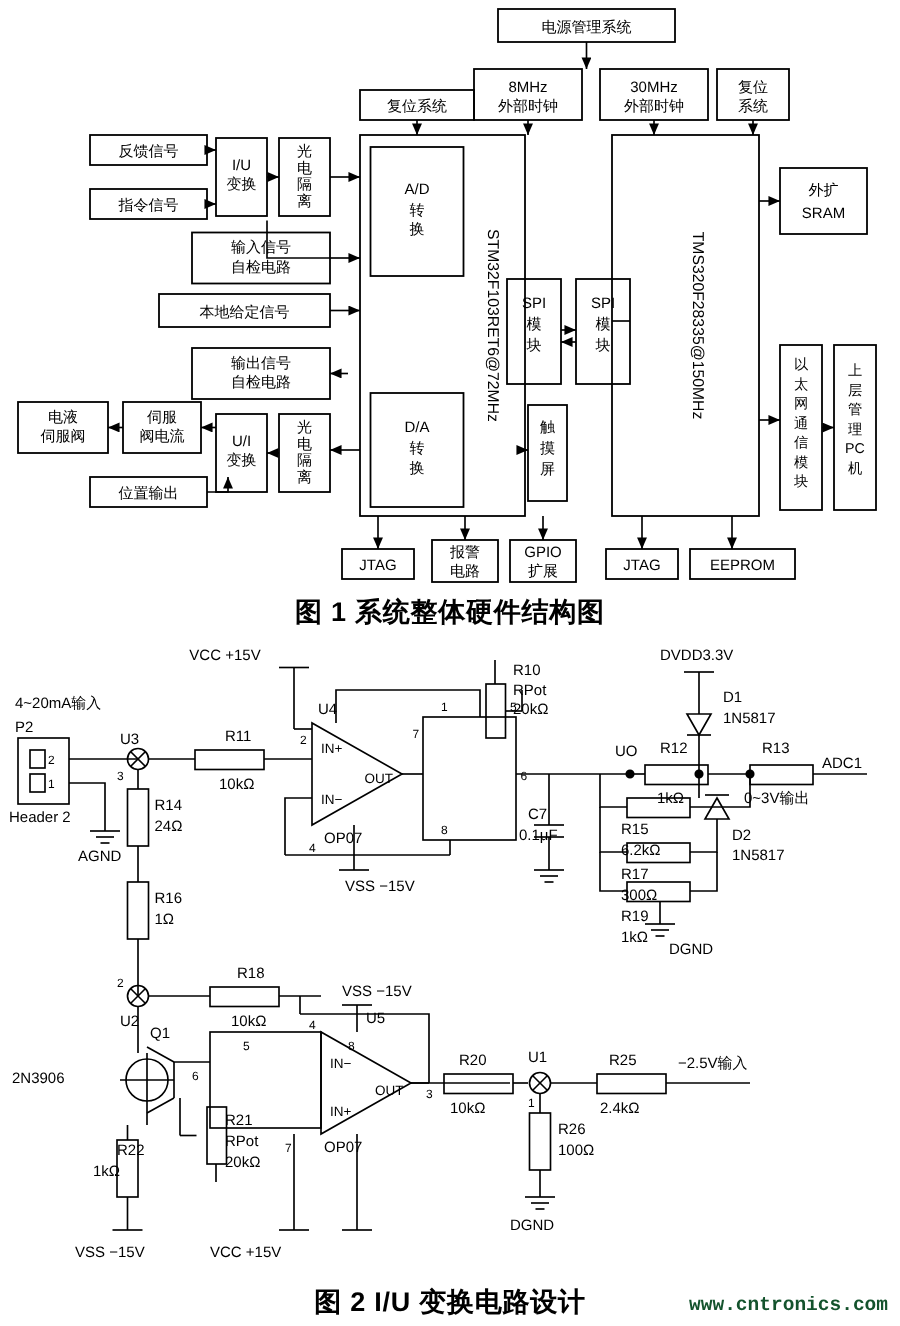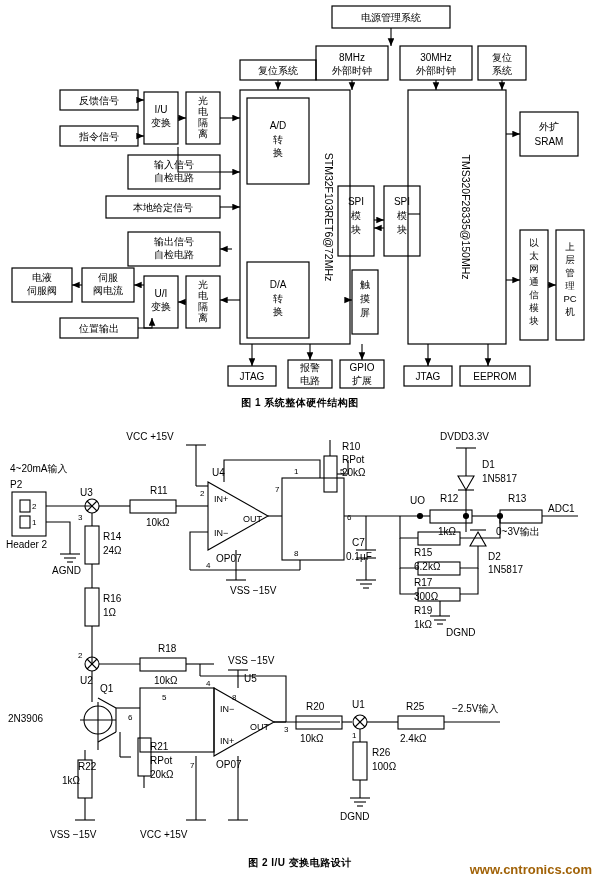--- a/index.html
+++ b/index.html
@@ -7,28 +7,28 @@
     width:600px;height:884px;background:#ffffff;
     font-family:"Liberation Sans", sans-serif;
     color:#000;position:relative;overflow:hidden;
   }
   .fig{position:absolute;left:0;width:600px;}
   #fig1{top:0;height:420px;text-align:right;}
   #fig2{top:420px;height:464px;}
   svg{display:block;}
   .cap{
     position:absolute;width:600px;text-align:center;
-    font-size:10px;font-weight:bold;letter-spacing:.5px;
+    font-size:18px;font-weight:bold;letter-spacing:.5px;
   }
   #cap1{top:396px;}
   #cap2{top:856px;}
   .wm{
     position:absolute;right:8px;top:862px;
-    font-size:13px;color:#a16207;font-weight:bold;
-    font-family:Liberation Sans, sans-serif;
+    font-size:13px;color:#14532d;font-weight:bold;
+    font-family:Liberation Mono, monospace;
   }
   text{font-family:"Liberation Sans", sans-serif;}
 </style>
 </head>
 <body>
 
 <div class="fig" id="fig1">
 <svg width="600" height="396" viewBox="0 0 600 396">
   <defs>
     <marker id="ar" markerWidth="8" markerHeight="8" refX="7" refY="3" orient="auto">

